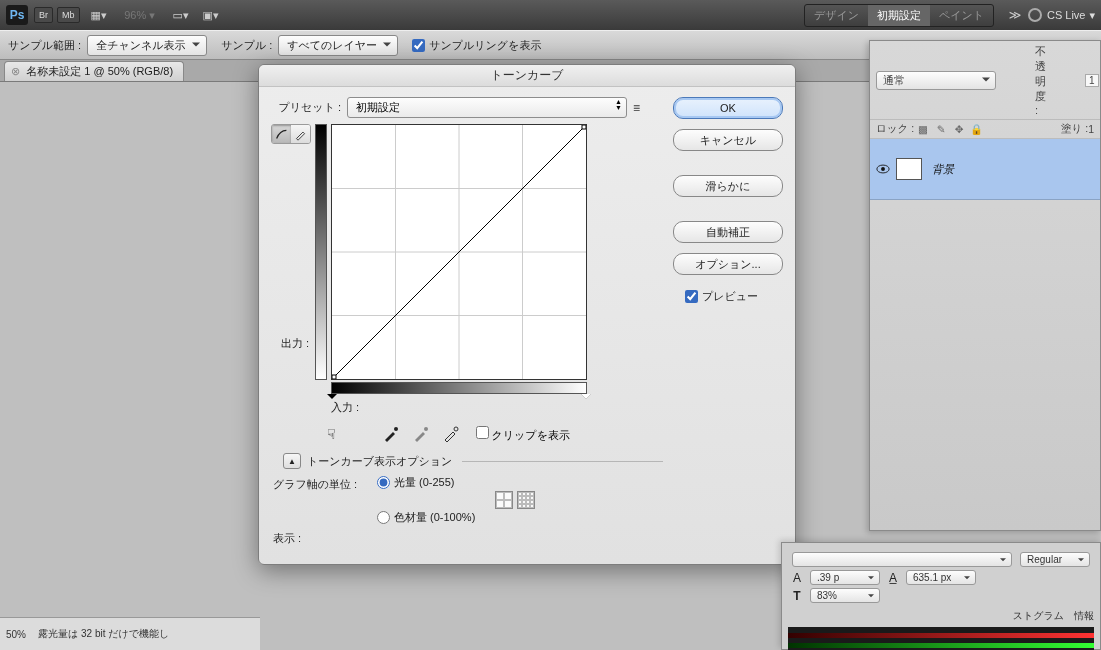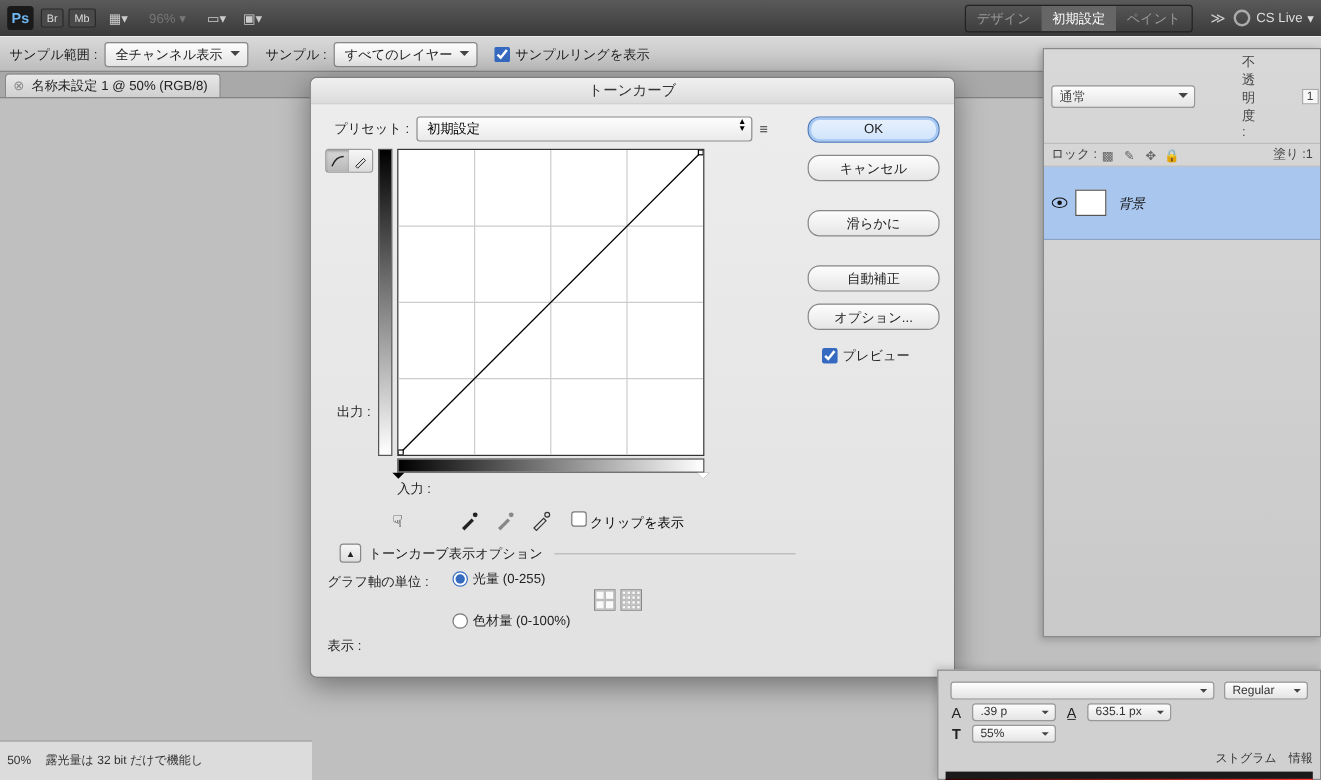--- a/index.html
+++ b/index.html
@@ -43,21 +43,21 @@
   .lp-row .val{background:#f8f8f8;border:1px solid #aaa;padding:0 3px;font-size:10px;width:28px;text-align:right;}
   .lp-lockrow{display:flex;align-items:center;padding:2px 6px;font-size:10.5px;color:#444;border-bottom:1px solid #bcbcbc;}
   .lp-lockrow .mini{width:14px;height:14px;margin:0 2px;display:flex;align-items:center;justify-content:center;color:#666;}
   .layer-item{display:flex;align-items:center;background:#a9c6ee;padding:19px 6px;border-bottom:1px solid #8aa3c4;}
   .eye{width:14px;height:12px;margin-right:6px;}
   .eye svg{width:100%;height:100%;}
   .thumb{width:26px;height:22px;background:#fff;border:1px solid #555;margin-right:10px;}
   .layer-name{font-style:italic;font-size:11px;color:#111;}
 
   
-  .char-panel{position:absolute;right:0;bottom:0;width:320px;height:92px;background:#d0d0d0;border:1px solid #8a8a8a;box-shadow:-2px -2px 6px rgba(0,0,0,.15);padding:6px;font-size:10px;color:#333;}
+  .char-panel{position:absolute;right:0;bottom:0;width:320px;height:108px;background:#d0d0d0;border:1px solid #8a8a8a;box-shadow:-2px -2px 6px rgba(0,0,0,.15);padding:6px;font-size:10px;color:#333;}
   .char-panel .row{display:flex;align-items:center;margin:3px 0;}
   .char-panel .dd{background:linear-gradient(#fdfdfd,#e4e4e4);border:1px solid #999;border-radius:3px;padding:1px 14px 1px 6px;position:relative;min-width:70px;margin:0 4px;}
   .char-panel .dd::after{content:"";position:absolute;right:5px;top:50%;transform:translateY(-30%);border:3px solid transparent;border-top-color:#444;}
   .char-panel .glyph{width:18px;font-size:12px;text-align:center;color:#222;}
   .char-panel .bars{height:40px;background:#1a1a1a;margin-top:4px;position:relative;}
   .char-panel .bars .bar{position:absolute;left:0;right:0;height:5px;}
 
   
   .dialog { position:absolute; left:258px; top:64px; width:538px; background:linear-gradient(#ededed,#e1e1e1); border:1px solid #7d7d7d; border-radius:6px; box-shadow:0 6px 24px rgba(0,0,0,.4);}
   .dlg-title{height:22px;display:flex;align-items:center;justify-content:center;font-size:12px;color:#333;border-bottom:1px solid #c2c2c2;background:linear-gradient(#f0f0f0,#dcdcdc);border-radius:6px 6px 0 0;}
@@ -347,21 +347,21 @@
     <div class="dd">Regular</div>
   </div>
   <div class="row">
     <span class="glyph">A</span>
     <div class="dd">.39 p</div>
     <span class="glyph">A̲</span>
     <div class="dd">635.1 px</div>
   </div>
   <div class="row">
     <span class="glyph" style="font-weight:bold">T</span>
-    <div class="dd">55%</div>
+    <div class="dd">83%</div>
   </div>
   <div class="row" style="justify-content:flex-end;gap:10px;margin-top:6px;">
     <span>ストグラム</span>
     <span>情報</span>
   </div>
   <div class="bars">
     <div class="bar" style="top:6px;background:linear-gradient(90deg,#300,#f33);"></div>
     <div class="bar" style="top:16px;background:linear-gradient(90deg,#030,#3f3);"></div>
     <div class="bar" style="top:26px;background:linear-gradient(90deg,#003,#39f);"></div>
   </div>

